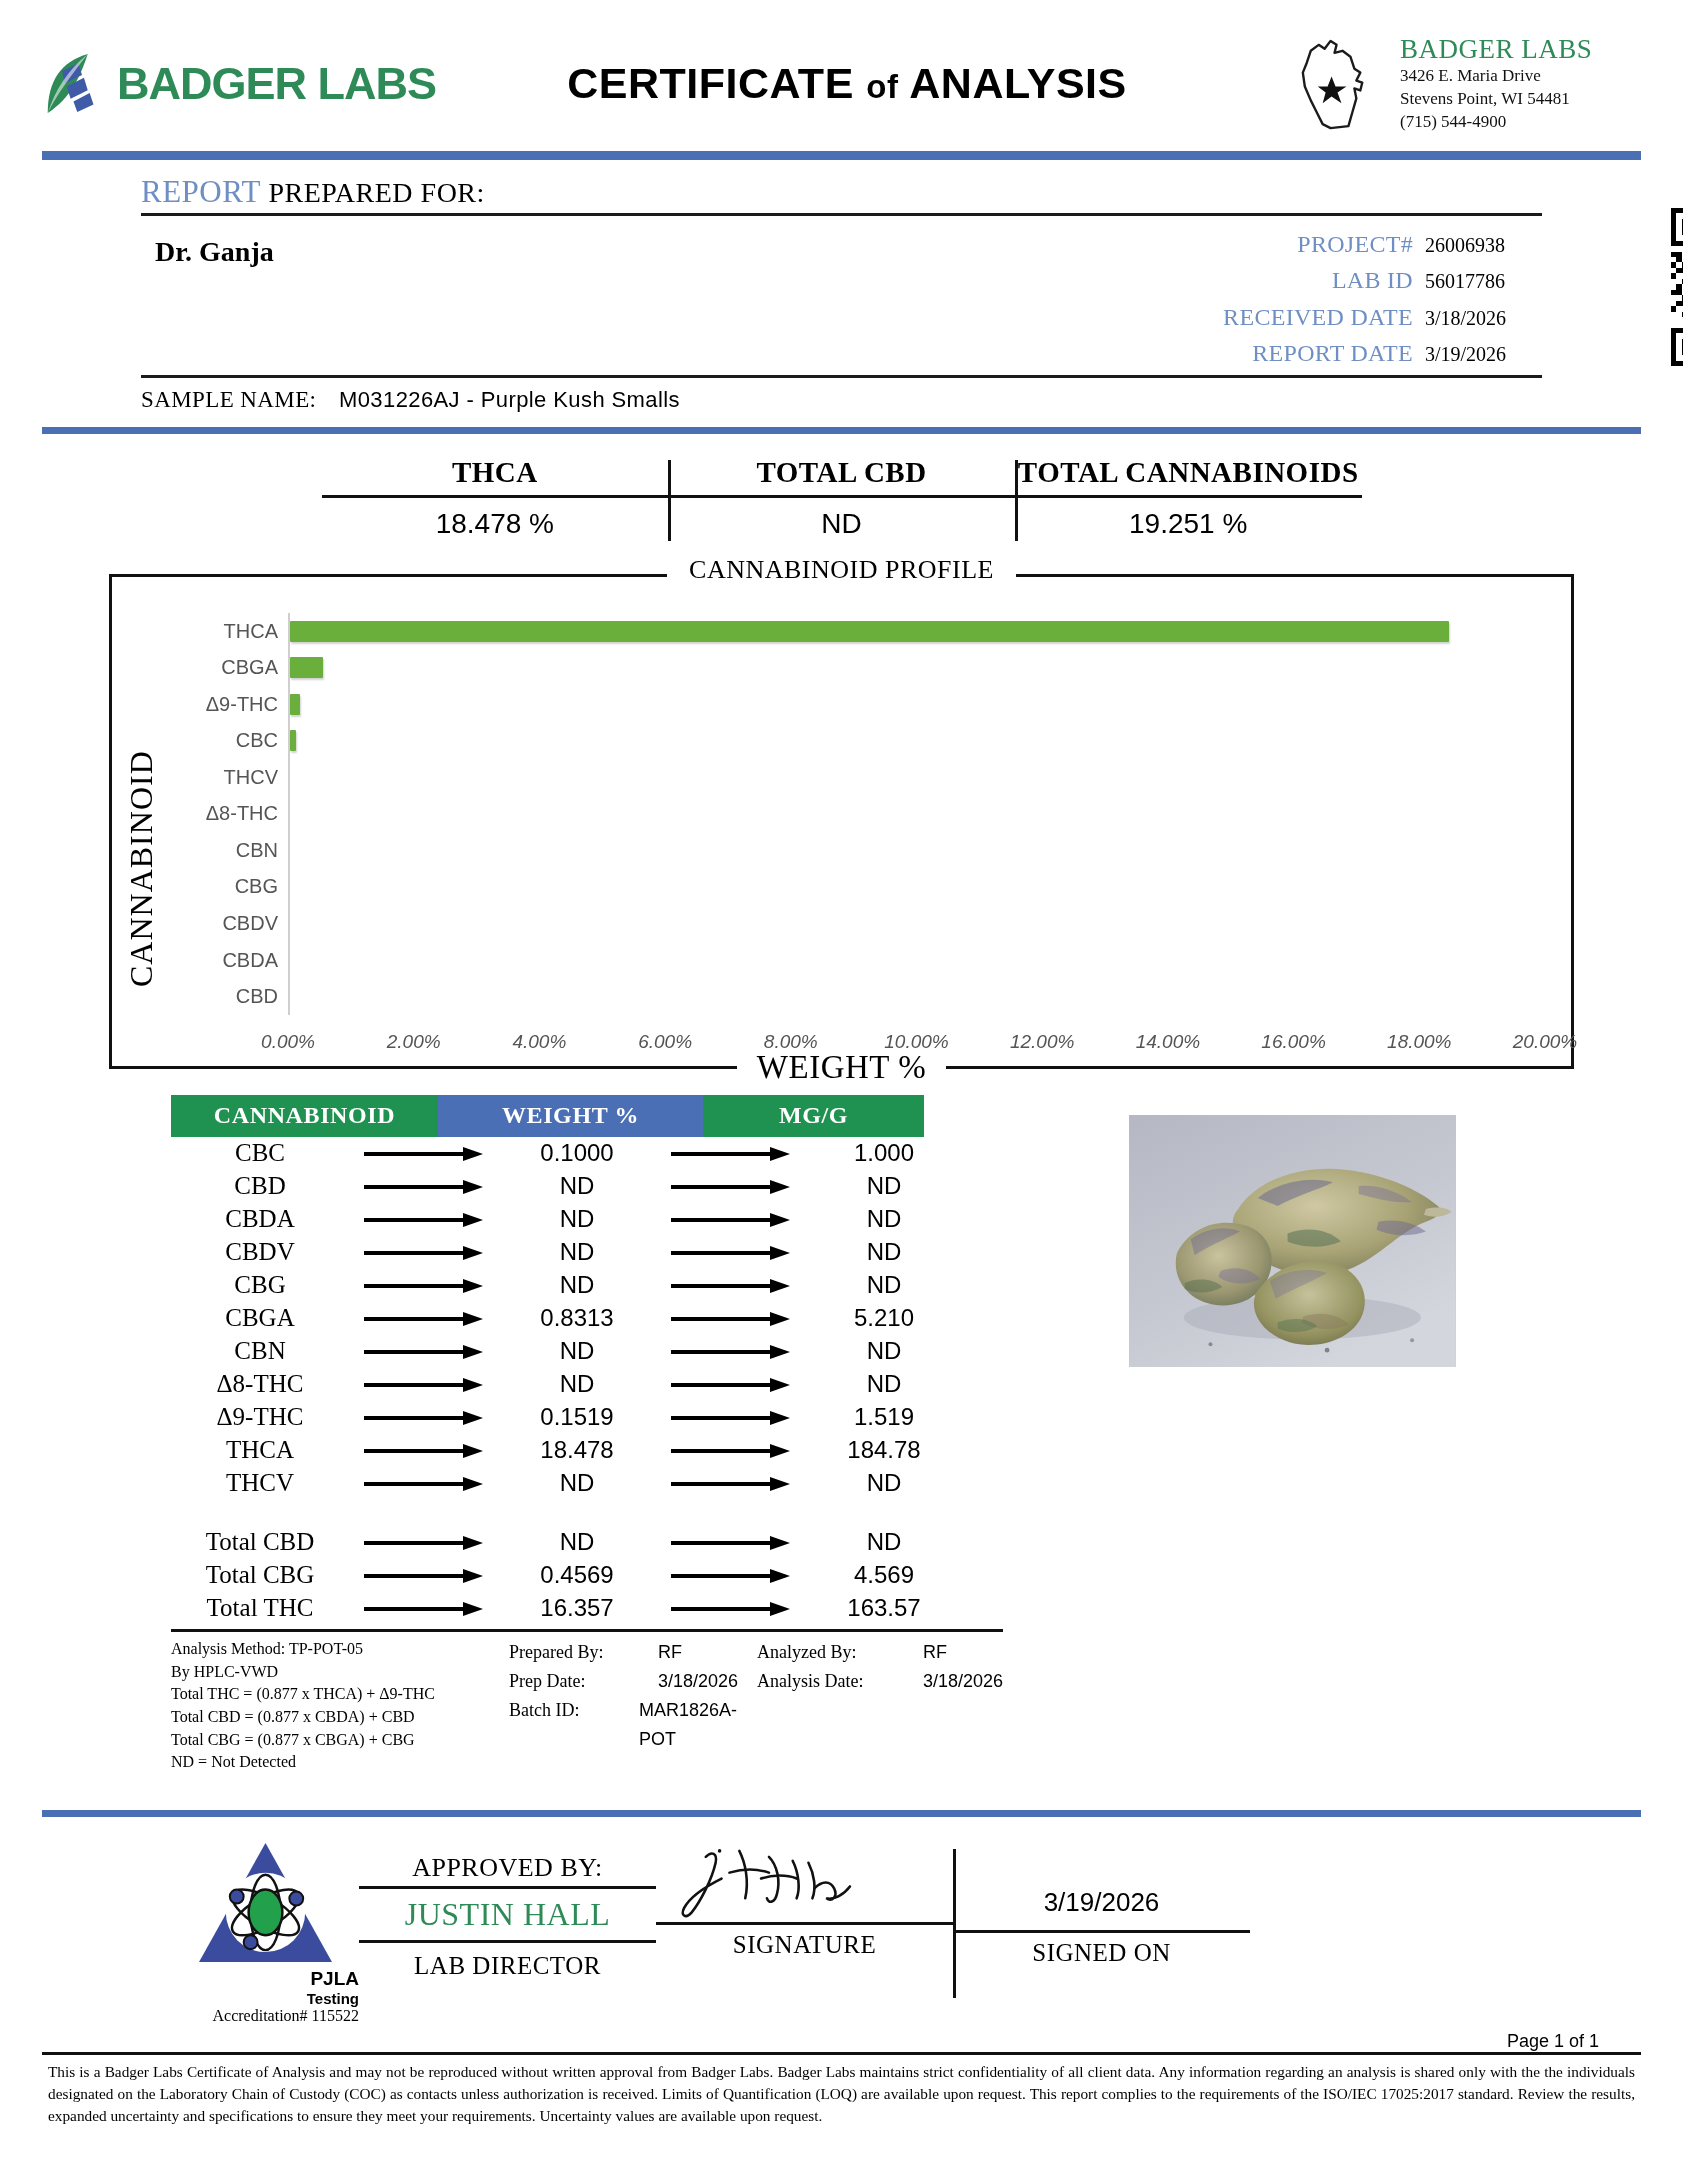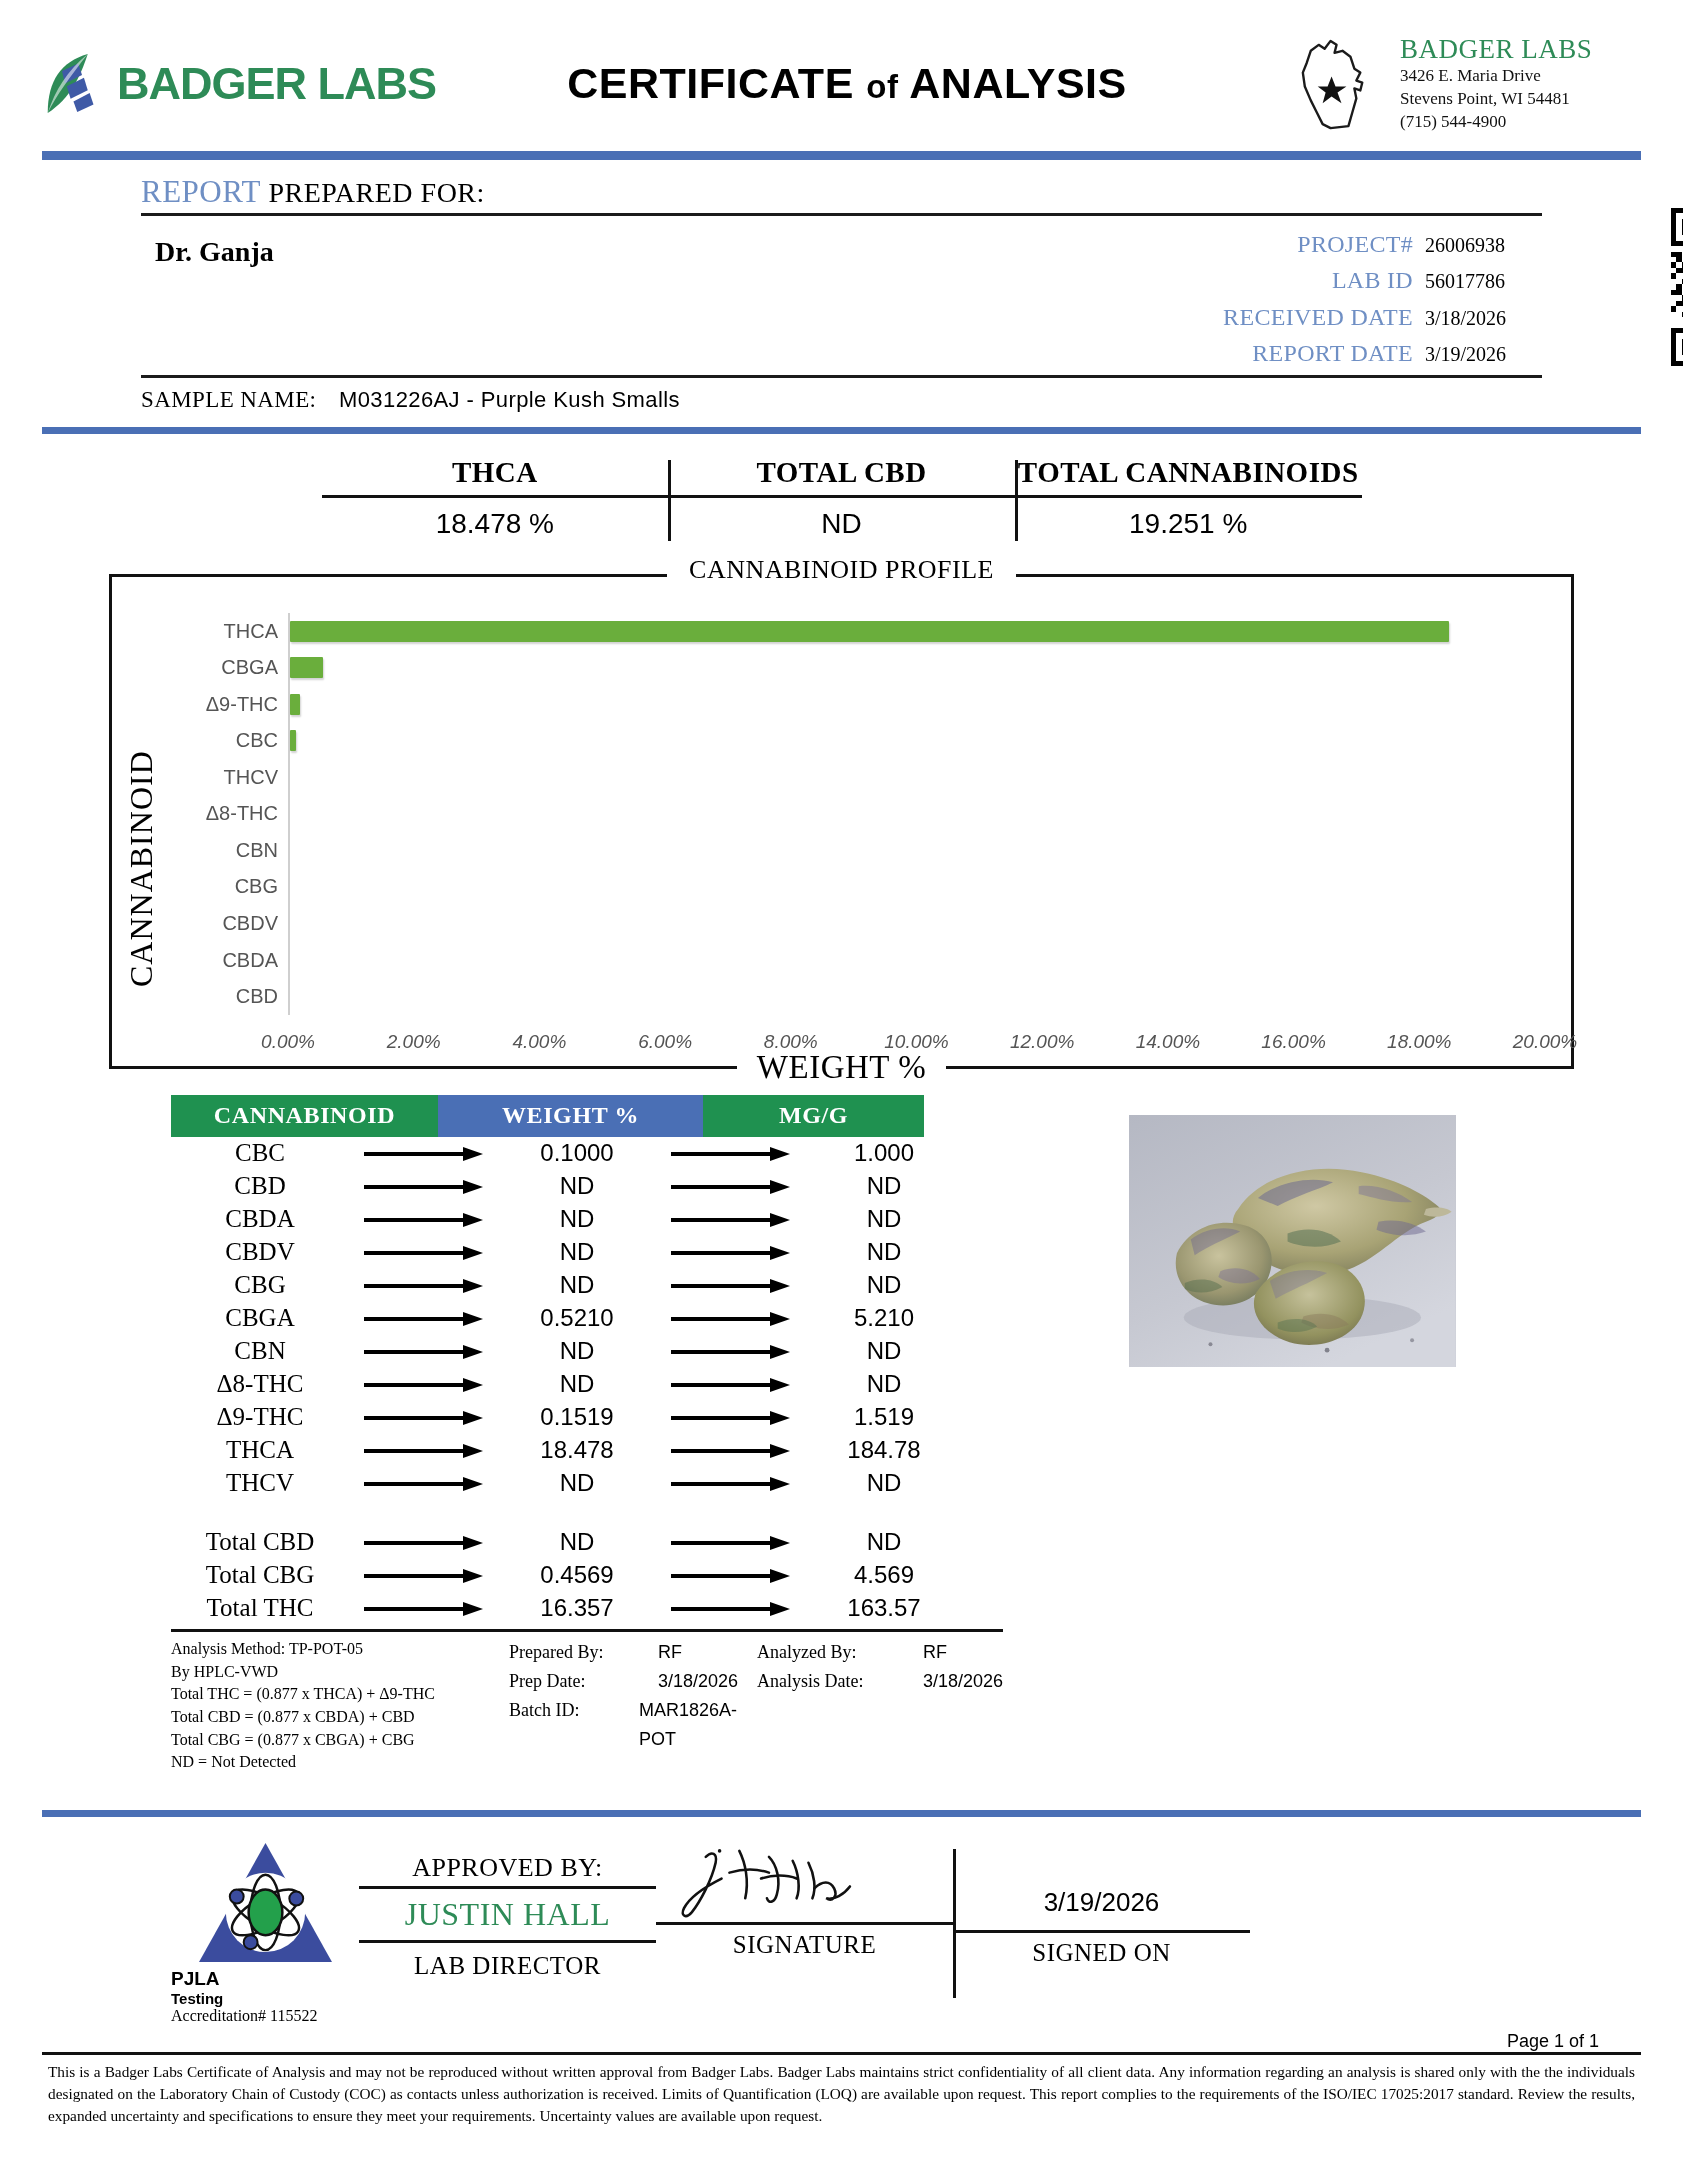--- a/index.html
+++ b/index.html
@@ -143,21 +143,21 @@
 
   .res-right { flex:1; display:flex; justify-content:center; padding-top:20px; }
   .product-photo {
     width:327px; height:252px; position:relative; overflow:hidden;
     background:linear-gradient(155deg,#b9bcc6 0%, #c3c5cd 45%, #cdcfd8 100%);
   }
 
   
   .approval-rule { margin:36px 0 0 0; }
   .approval { display:flex; align-items:flex-start; padding:22px 59px 0 129px; }
-  .pjla { width:188px; flex:0 0 188px; text-align:left; }
+  .pjla { width:188px; flex:0 0 188px; text-align:right; }
   .pjla-mark { width:149px; height:127px; margin:0 auto; position:relative; }
   .pjla-name { font-family:"Liberation Sans", sans-serif; font-weight:bold; font-size:19px; margin-top:2px; }
   .pjla-sub { font-family:"Liberation Sans", sans-serif; font-weight:bold; font-size:15px; }
   .pjla-acc { font-size:16px; }
   .appr-mid { width:297px; flex:0 0 297px; text-align:center; padding-top:14px; }
   .appr-lbl { font-size:26px; letter-spacing:0.5px; }
   .dline { height:3px; background:#111; margin:3px 0; }
   .appr-name { color:#2e8b57; font-size:32px; letter-spacing:0.5px; padding:4px 0; }
   .appr-role { font-size:25px; letter-spacing:0.5px; padding-top:6px; }
   .sig-zone { flex:1; padding-top:4px; position:relative; }
@@ -623,21 +623,21 @@
             <div class="acol" style="width: 149px;">
               <div class="arrow"></div>
             </div>
             <div class="rc-val2" style="width: 158px;">ND</div>
           </div>
           <div class="res-row">
             <div class="rc-name" style="width: 178px;">CBGA</div>
             <div class="acol" style="width: 149px;">
               <div class="arrow"></div>
             </div>
-            <div class="rc-val" style="width: 158px;">0.5210</div>
+            <div class="rc-val" style="width: 158px;">0.8313</div>
             <div class="acol" style="width: 149px;">
               <div class="arrow"></div>
             </div>
             <div class="rc-val2" style="width: 158px;">5.210</div>
           </div>
           <div class="res-row">
             <div class="rc-name" style="width: 178px;">CBN</div>
             <div class="acol" style="width: 149px;">
               <div class="arrow"></div>
             </div>

